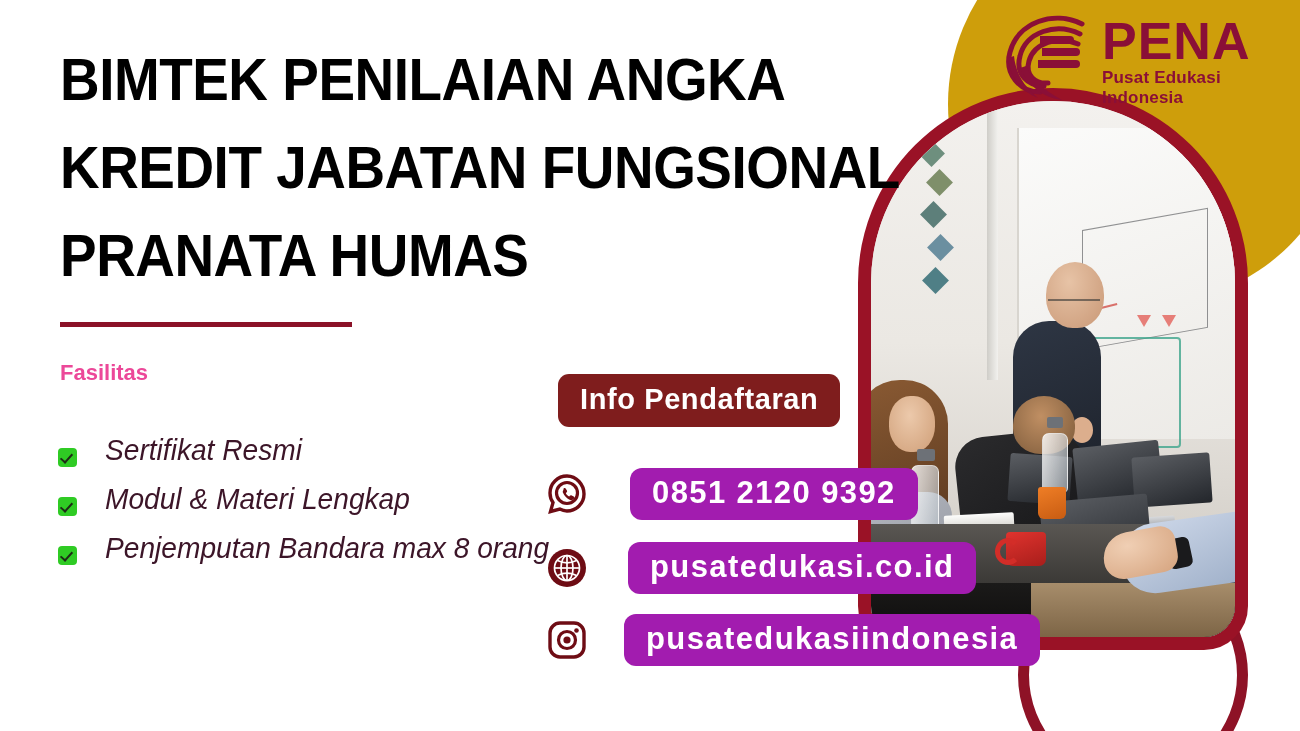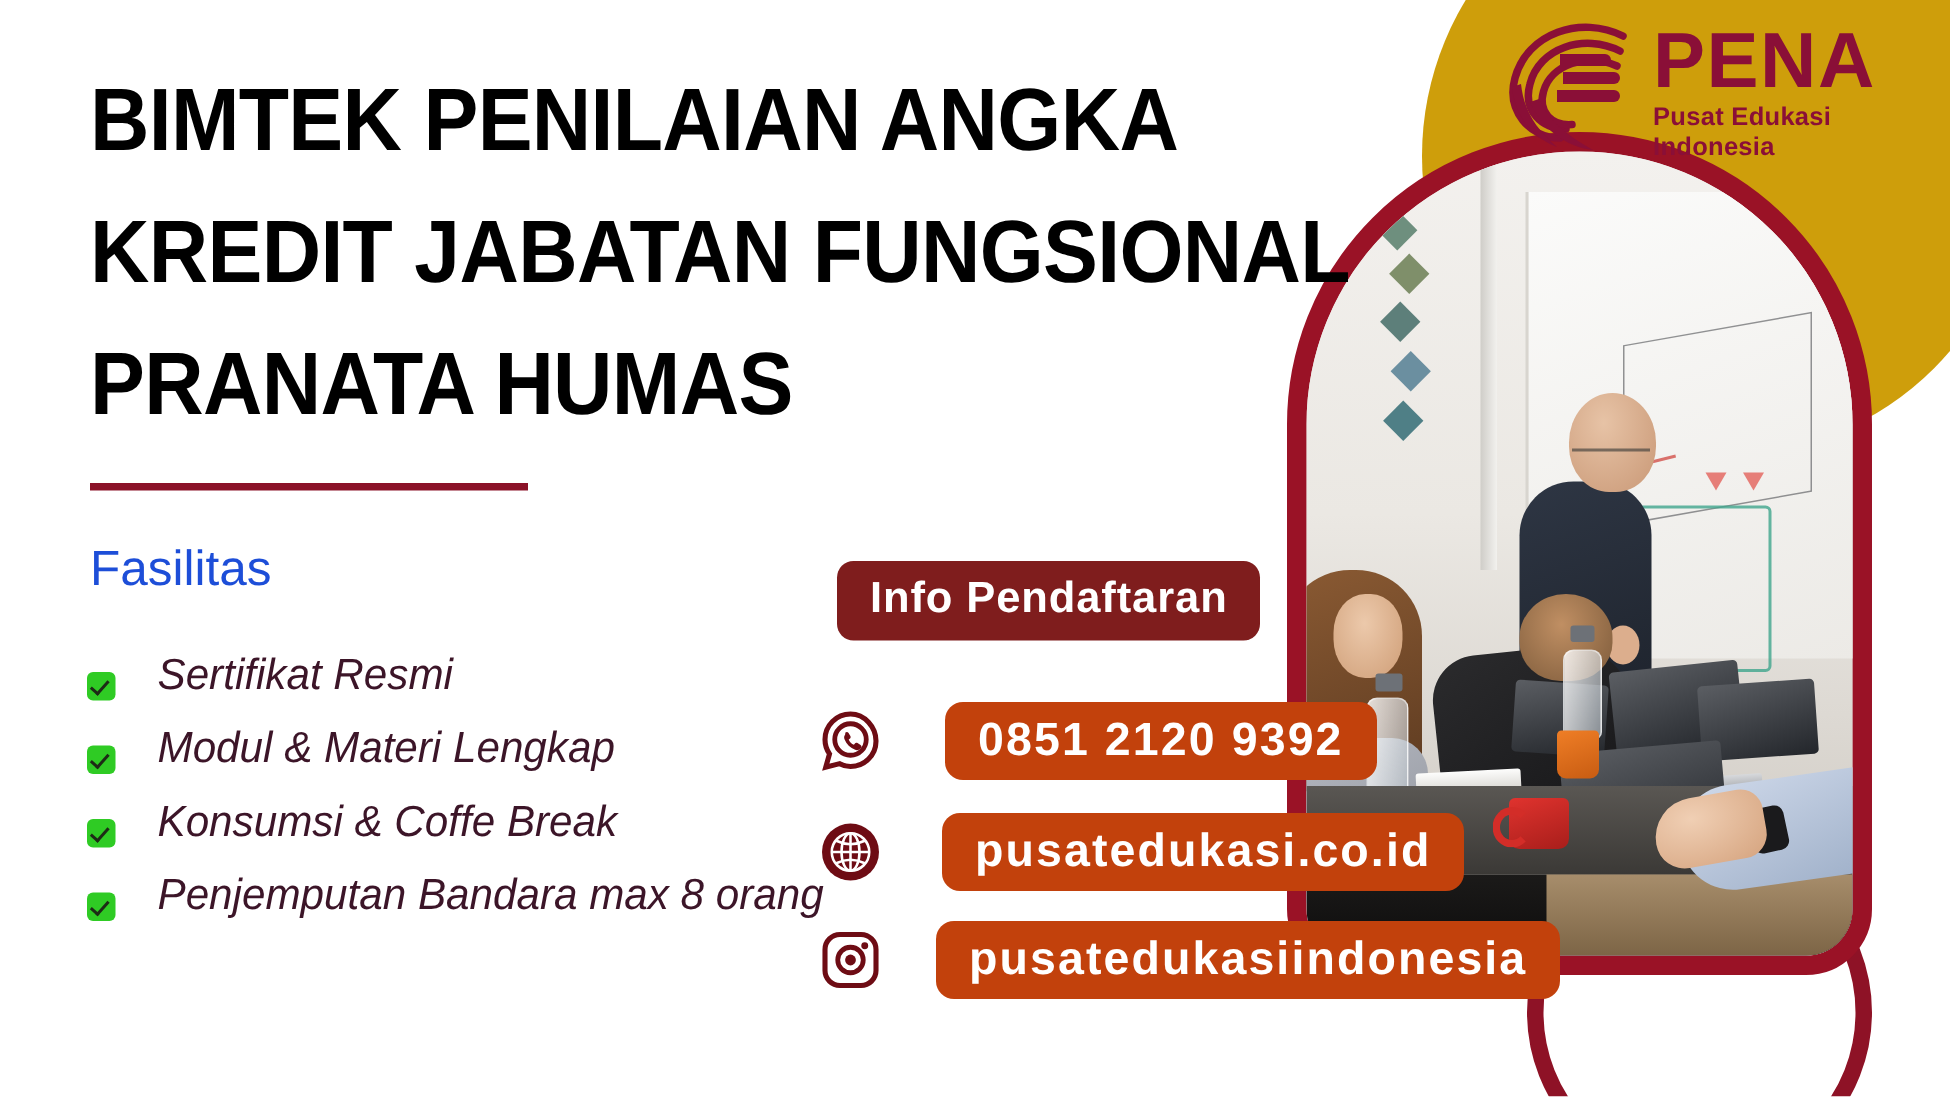--- a/index.html
+++ b/index.html
@@ -339,23 +339,23 @@
     top: 322px;
     width: 292px;
     height: 5px;
     background: #8B1228;
     z-index: 5;
   }
   .fasilitas-heading {
     position: absolute;
     left: 60px;
     top: 360px;
-    font-size: 33px;
-    font-weight: 400;
-    color: #1d4ed8;
+    font-size: 22px;
+    font-weight: 700;
+    color: #ec4899;
     z-index: 5;
   }
   .fac-list {
     position: absolute;
     left: 58px;
     top: 418px;
     z-index: 5;
   }
   .fac-item {
     display: flex;
@@ -431,21 +431,21 @@
     height: 42px;
     flex: 0 0 auto;
     position: relative;
   }
   .c-badge {
     margin-left: 0;
     padding: 7px 22px 9px 22px;
     font-size: 31px;
     letter-spacing: 1.4px;
     border-radius: 12px;
-    background: #c2410c;
+    background: #a21caf;
     color: #ffffff;
     font-weight: 700;
     white-space: nowrap;
   }
   .sp-phone { margin-left: 42px; }
   .sp-web   { margin-left: 40px; }
   .sp-ig    { margin-left: 36px; }
 
   
   .logo {
@@ -598,24 +598,20 @@
     <div class="fac-item">
       <span class="fac-check"></span>
       <span class="fac-label">Sertifikat Resmi</span>
     </div>
     <div class="fac-item">
       <span class="fac-check"></span>
       <span class="fac-label">Modul &amp; Materi Lengkap</span>
     </div>
     <div class="fac-item">
       <span class="fac-check"></span>
-      <span class="fac-label">Konsumsi &amp; Coffe Break</span>
-    </div>
-    <div class="fac-item">
-      <span class="fac-check"></span>
       <span class="fac-label">Penjemputan Bandara max 8 orang</span>
     </div>
   </div>
 
   <div class="contact-col">
     <div class="badge badge-info">Info Pendaftaran</div>
 
     <div class="contact-row row-phone">
       <span class="c-icon">
         <svg viewBox="0 0 42 42" width="42" height="42" aria-hidden="true">

